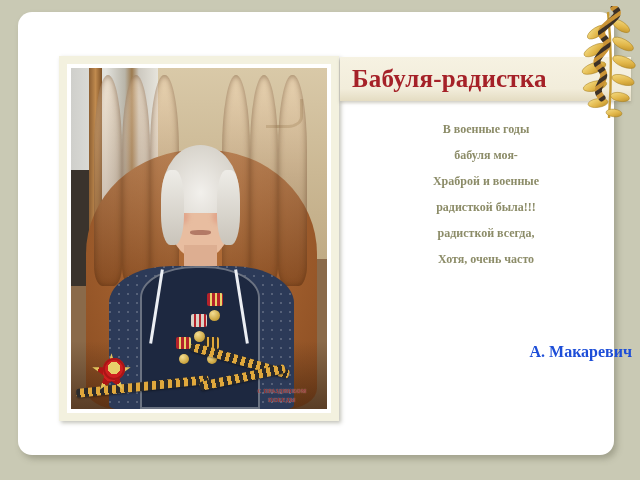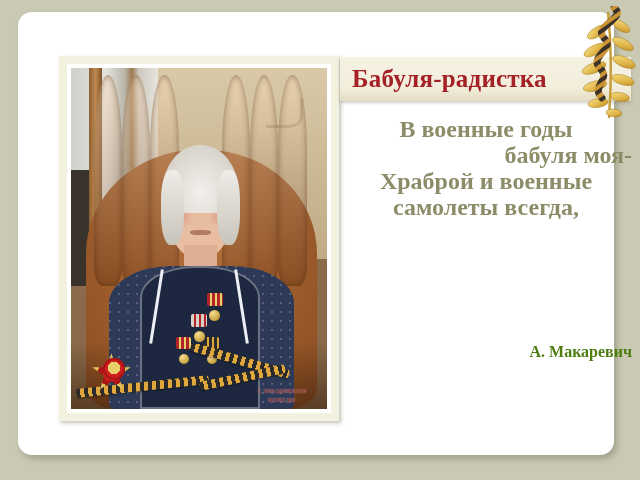--- a/index.html
+++ b/index.html
@@ -230,38 +230,38 @@
 
   
   .poem {
     position: absolute;
     left: 322px;
     top: 104px;
     width: 292px;
     text-align: center;
     font-family: "Liberation Serif", serif;
     font-weight: bold;
-    font-size: 24px;
+    font-size: 12px;
     line-height: 26px;
     color: #8c8c68;
     white-space: nowrap;
   }
   .poem .ln { display: block; }
-  .poem .ln.left { text-align: right; }
+  .poem .ln.left { text-align: center; }
 
   .author {
     position: absolute;
     left: 322px;
     top: 331px;
     width: 292px;
     text-align: right;
     font-family: "Liberation Serif", serif;
     font-weight: bold;
     font-size: 16px;
-    color: #4d7c0f;
+    color: #1d4ed8;
     white-space: nowrap;
     overflow: hidden;
   }
 
   
   .corner-decor {
     position: absolute;
     left: 578px;
     top: 6px;
     width: 62px;
@@ -336,21 +336,23 @@
     </div>
 
     <div class="title-band">
       <h1 class="title-text">Бабуля-радистка</h1>
     </div>
 
     <div class="poem">
       <span class="ln">В военные годы</span>
       <span class="ln left">бабуля моя-</span>
       <span class="ln">Храброй и военные</span>
-      <span class="ln">самолеты всегда,</span>
+      <span class="ln">радисткой была!!!</span>
+      <span class="ln">радисткой всегда,</span>
+      <span class="ln">Хотя, очень часто</span>
     </div>
 
     <div class="author">А. Макаревич</div>
 
   </div>
 
   <div class="corner-decor">
     <svg width="62" height="118" viewBox="0 0 62 118">
       <defs>
         <linearGradient id="goldLeaf" x1="0" y1="0" x2="1" y2="1">

